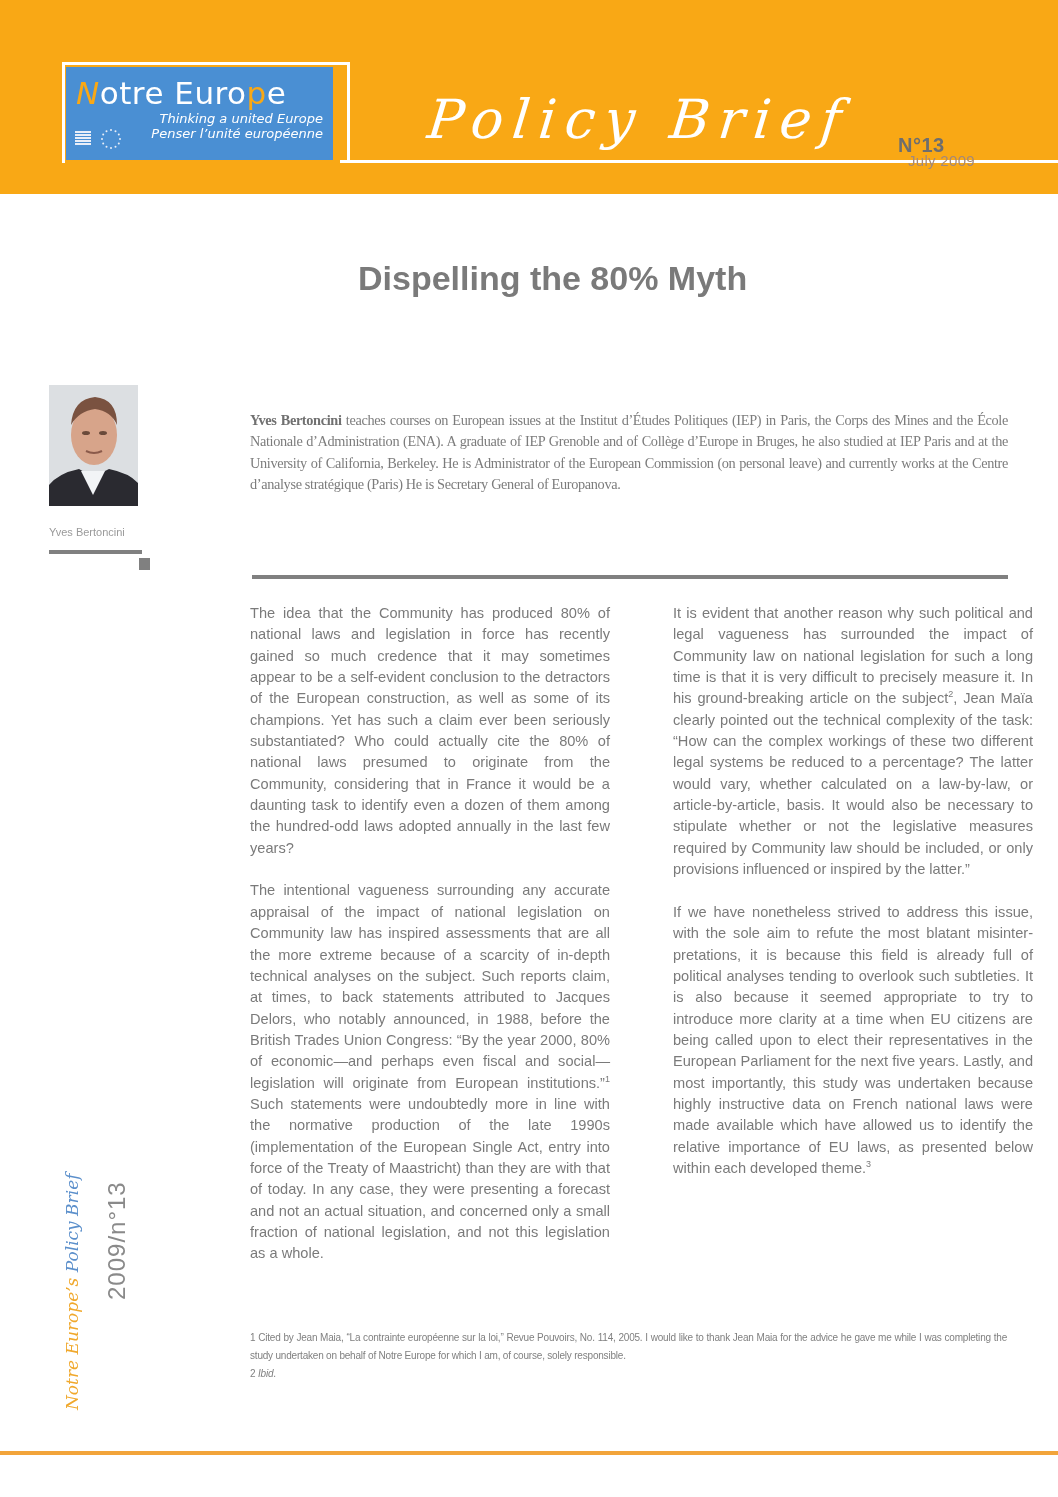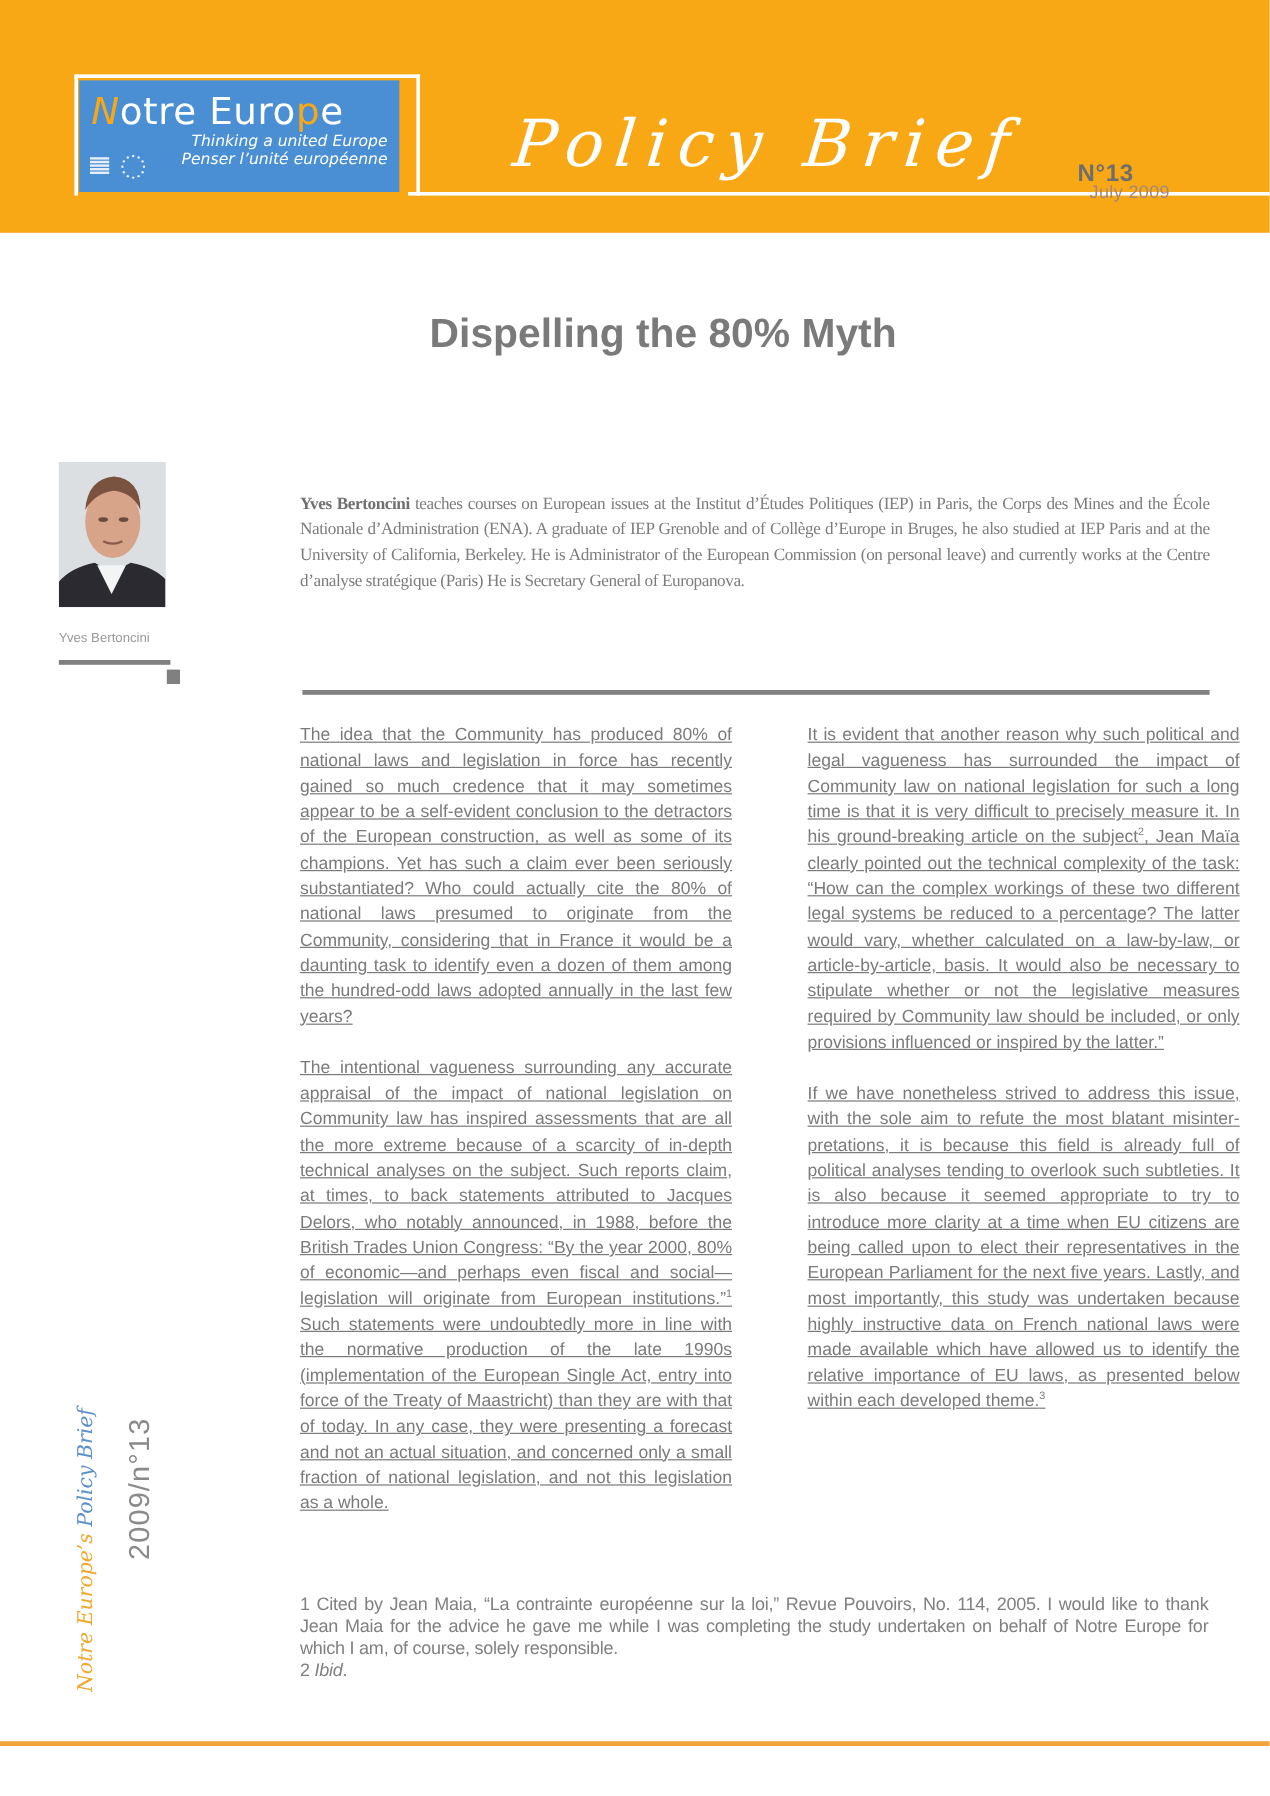--- a/index.html
+++ b/index.html
@@ -42,27 +42,27 @@
   .author-square { position: absolute; left: 139px; top: 558px; width: 11px; height: 12px; background: #808080; }
 
   .bio { position: absolute; left: 250px; top: 410px; width: 758px; font-family: Liberation Serif, serif; font-size: 14.3px;
          line-height: 21.4px; color: #7c7c7c; text-align: justify; letter-spacing: -0.35px; }
   .bio b { color: #707070; }
 
   .section-rule { position: absolute; left: 252px; top: 575px; width: 756px; height: 4px; background: #808080; }
 
   .col { position: absolute; width: 360px; font-family: "Liberation Sans", sans-serif; font-size: 14.6px; line-height: 21.35px;
          color: #7a7a7a; text-align: justify; hyphens: manual; }
-  .col p { margin: 0 0 21.35px 0; text-decoration: underline; }
+  .col p { margin: 0 0 21.35px 0; }
   .col-left { left: 250px; top: 603px; }
   .col-right { left: 673px; top: 603px; }
   sup { font-size: 9px; line-height: 0; }
 
   .footnotes { position: absolute; left: 250px; top: 1329px; width: 757px; font-family: "Liberation Sans", sans-serif;
-               font-size: 15px; line-height: 18.2px; color: #808080; text-align: justify; letter-spacing: -0.2px; }
+               font-size: 10px; line-height: 18.2px; color: #808080; text-align: justify; letter-spacing: -0.2px; }
   .footnotes div { margin: 0; }
 
   .side-label { position: absolute; left: 62px; top: 1410px; transform: rotate(-90deg); transform-origin: 0 0;
                 white-space: nowrap; }
   .side-series { font-family: "DejaVu Serif", serif; font-style: italic; font-size: 17px; }
   .side-series .orange { color: #f0a82c; }
   .side-series .blue { color: #5b8fcb; }
   .side-issue { position: absolute; left: 103px; top: 1300px; transform: rotate(-90deg); transform-origin: 0 0;
                 font-family: "Liberation Sans", sans-serif; font-size: 24px; color: #8a8a8a; white-space: nowrap; letter-spacing: 1px; }
 

